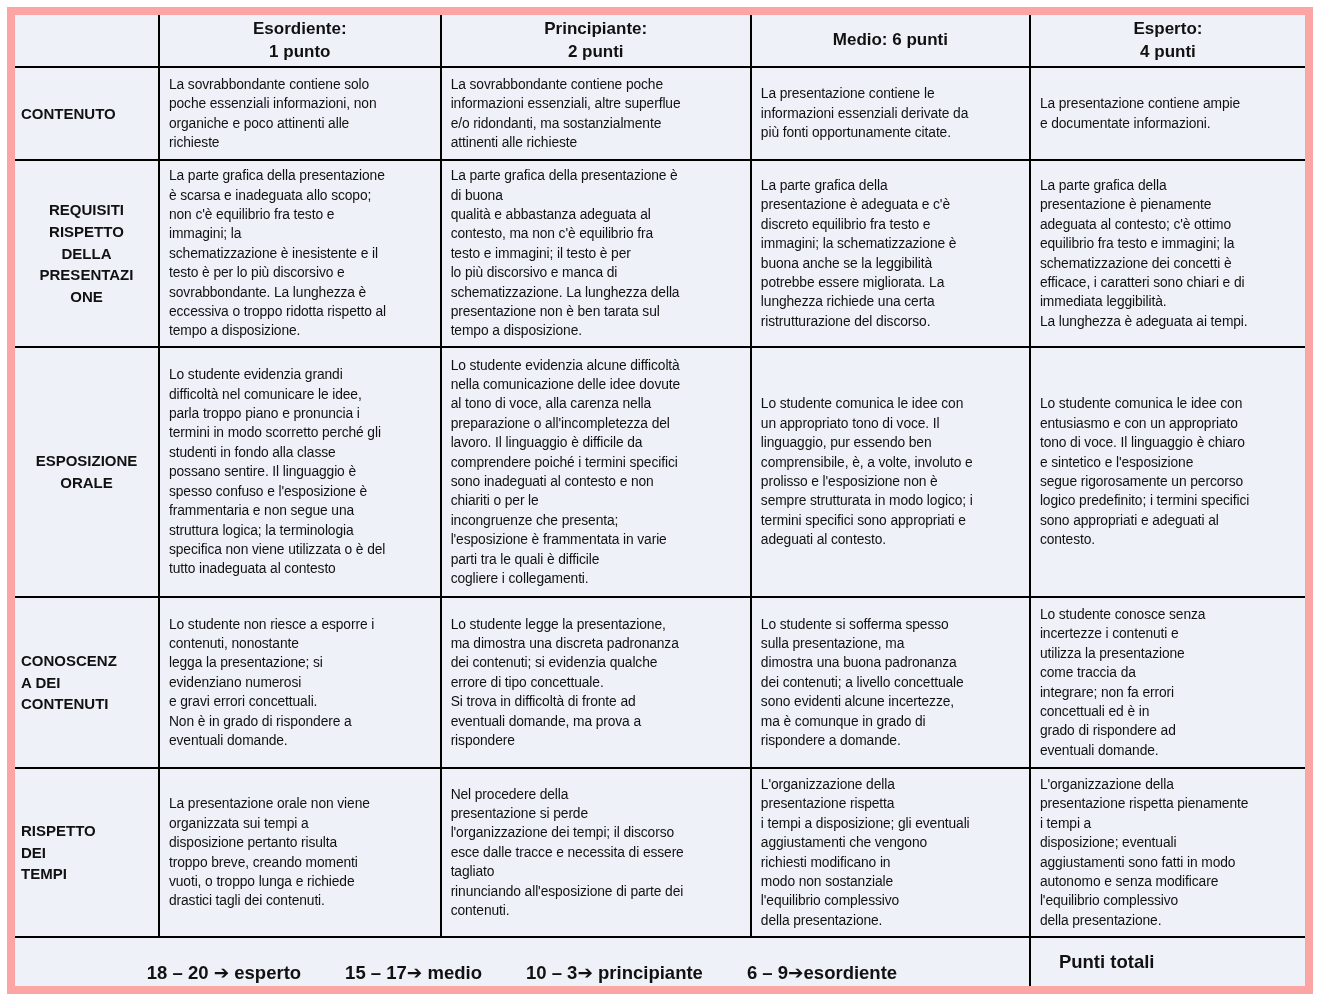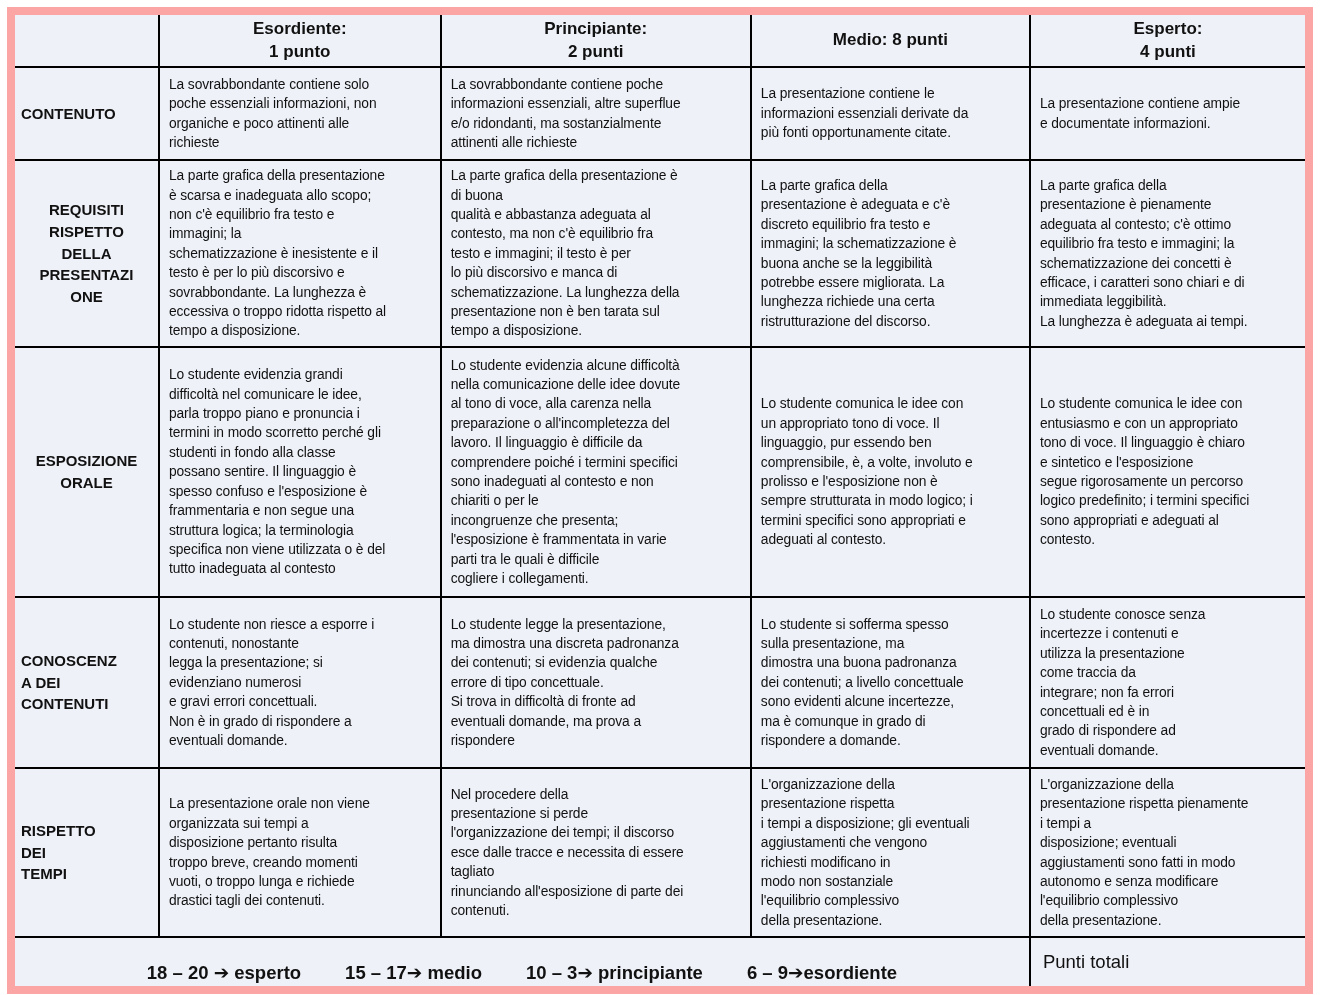--- a/index.html
+++ b/index.html
@@ -13,21 +13,21 @@
   tbody tr:nth-child(1){height:93px;}
   tbody tr:nth-child(2){height:187px;}
   tbody tr:nth-child(3){height:250px;}
   tbody tr:nth-child(4){height:171px;}
   tbody tr:nth-child(5){height:169px;}
   tbody tr:nth-child(2) th.row-label,
   tbody tr:nth-child(3) th.row-label{text-align:center;}
   tfoot td{height:38px;}
   td.scale-cell{text-align:center;font-weight:bold;font-size:18.5px;padding:2px 6px;}
   #scale-segments{display:inline-flex;gap:44px;white-space:nowrap;text-align:right;}
-  td.total-cell{font-weight:normal;font-size:18.5px;text-align:left;padding:2px 12px;white-space:nowrap;}
+  td.total-cell{font-weight:bold;font-size:18.5px;text-align:left;padding:2px 28px;white-space:nowrap;}
   .bottom-band{height:9px;background:#000;margin-top:2px;position:relative;overflow:hidden;}
   .bottom-band::after{content:"";position:absolute;left:0;right:0;top:3px;border-top:2px dashed #fff;}
 </style>
 </head>
 <body>
 
 <div class="page">
   <table class="rubric">
     <colgroup>
       <col style="width:11.4%">
@@ -36,21 +36,21 @@
       <col style="width:21.5%">
       <col style="width:21.5%">
     </colgroup>
     <thead>
       <tr>
         <th></th>
         <th>Esordiente:
 1 punto</th>
         <th>Principiante:
 2 punti</th>
-        <th>Medio: 8 punti</th>
+        <th>Medio: 6 punti</th>
         <th>Esperto:
 4 punti</th>
       </tr>
     </thead>
     <tbody id="rubric-body">
         <tr>
           <th class="row-label">CONTENUTO</th>
           <td>La sovrabbondante contiene solo
 poche essenziali informazioni, non
 organiche e poco attinenti alle

